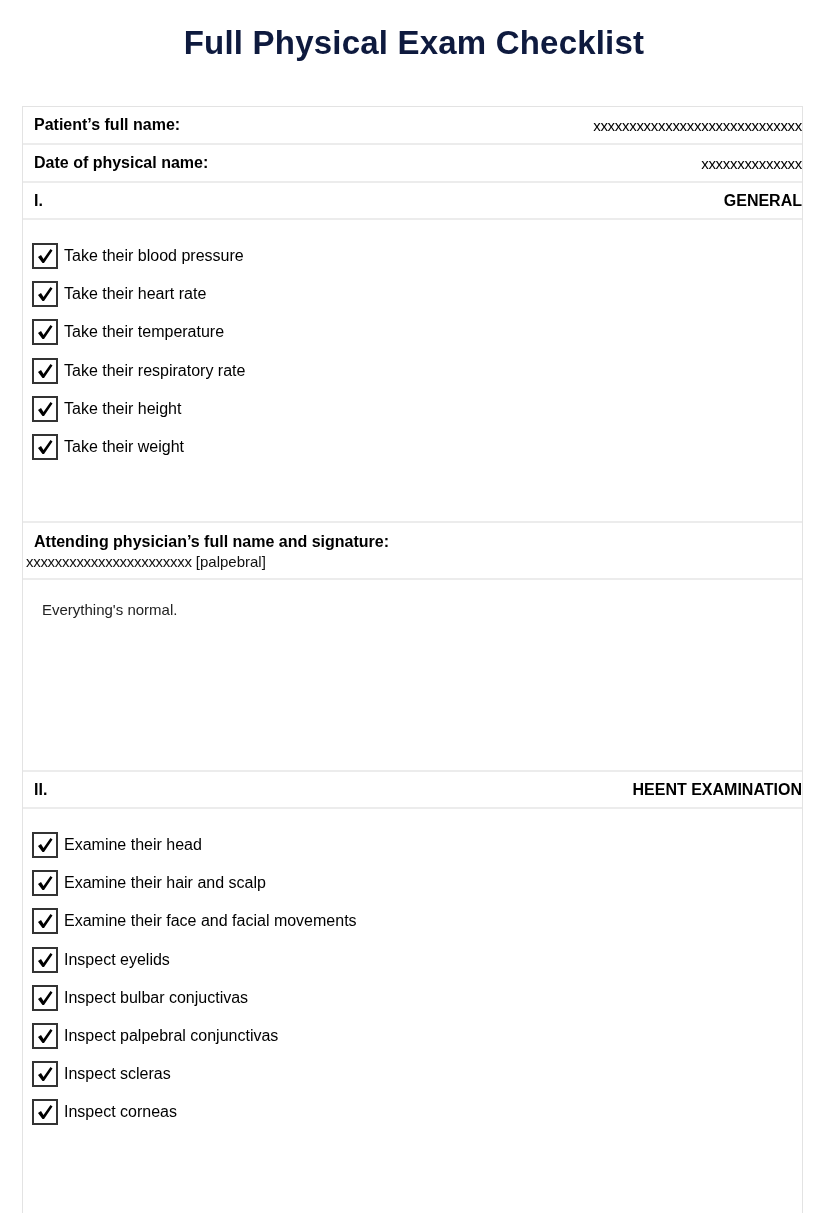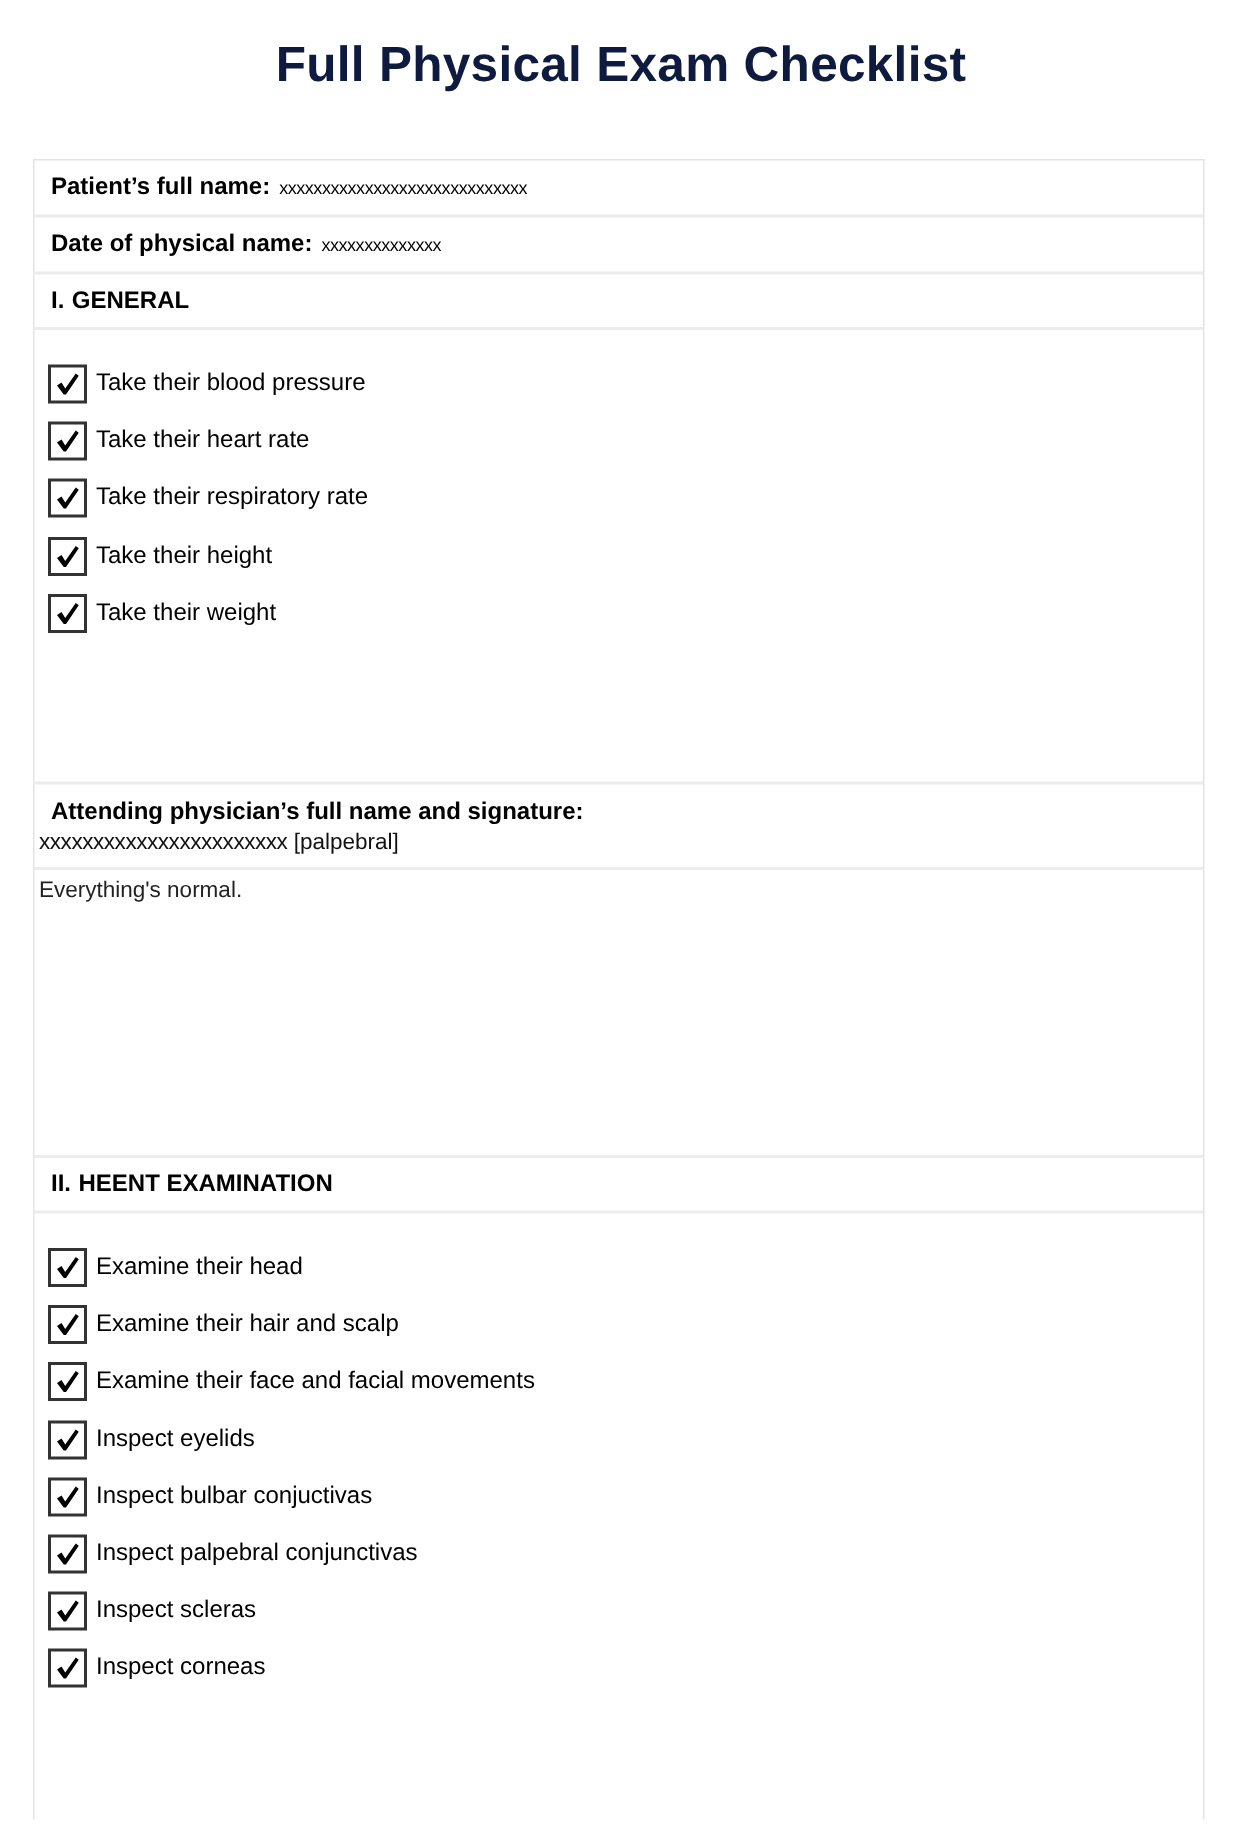--- a/index.html
+++ b/index.html
@@ -35,34 +35,35 @@
     height: 1107px;
     border-left: 1px solid #e3e3e3;
     border-right: 1px solid #e3e3e3;
     border-top: 1px solid #e3e3e3;
     box-sizing: border-box;
   }
   .row {
     border-bottom: 2px solid #ececec;
     box-sizing: border-box;
     position: relative;
+    justify-content: space-between;
   }
   .field-row {
     height: 38px;
     padding-left: 11px;
     display: flex;
     align-items: center;
     font-size: 16px;
   }
   .field-label {
     font-weight: bold;
     margin-right: 6px;
   }
   .field-value {
-    font-size: 12px;
+    font-size: 15px;
     letter-spacing: -0.3px;
   }
   .section-header {
     height: 37px;
     padding-left: 11px;
     display: flex;
     align-items: center;
     font-size: 16px;
     font-weight: bold;
   }
@@ -127,21 +128,21 @@
   }
   .notes {
     font-size: 15px;
     color: #222;
     width: 100%;
     height: 100%;
     border: none;
     resize: none;
     outline: none;
     padding: 0;
-    margin: 0;
+    margin: 16px;
     font-family: "Liberation Sans", sans-serif;
     background: transparent;
     line-height: 20px;
   }
   .heent-list {
     border-bottom: none;
   }
 </style>
 </head>
 <body>
@@ -174,20 +175,28 @@
         </span>
       <span>Take their blood pressure</span>
     </div>
     <div class="check-item">
       <span class="checkbox">
           <svg viewBox="0 0 18 18">
             <path d="M2 10 L5 8 L7.5 12 L14.5 2 L16.5 3.5 L8 16 L6.5 16 Z" fill="#000"></path>
           </svg>
         </span>
       <span>Take their heart rate</span>
+    </div>
+    <div class="check-item">
+      <span class="checkbox">
+          <svg viewBox="0 0 18 18">
+            <path d="M2 10 L5 8 L7.5 12 L14.5 2 L16.5 3.5 L8 16 L6.5 16 Z" fill="#000"></path>
+          </svg>
+        </span>
+      <span>Take their temperature</span>
     </div>
     <div class="check-item">
       <span class="checkbox">
           <svg viewBox="0 0 18 18">
             <path d="M2 10 L5 8 L7.5 12 L14.5 2 L16.5 3.5 L8 16 L6.5 16 Z" fill="#000"></path>
           </svg>
         </span>
       <span>Take their respiratory rate</span>
     </div>
     <div class="check-item">

